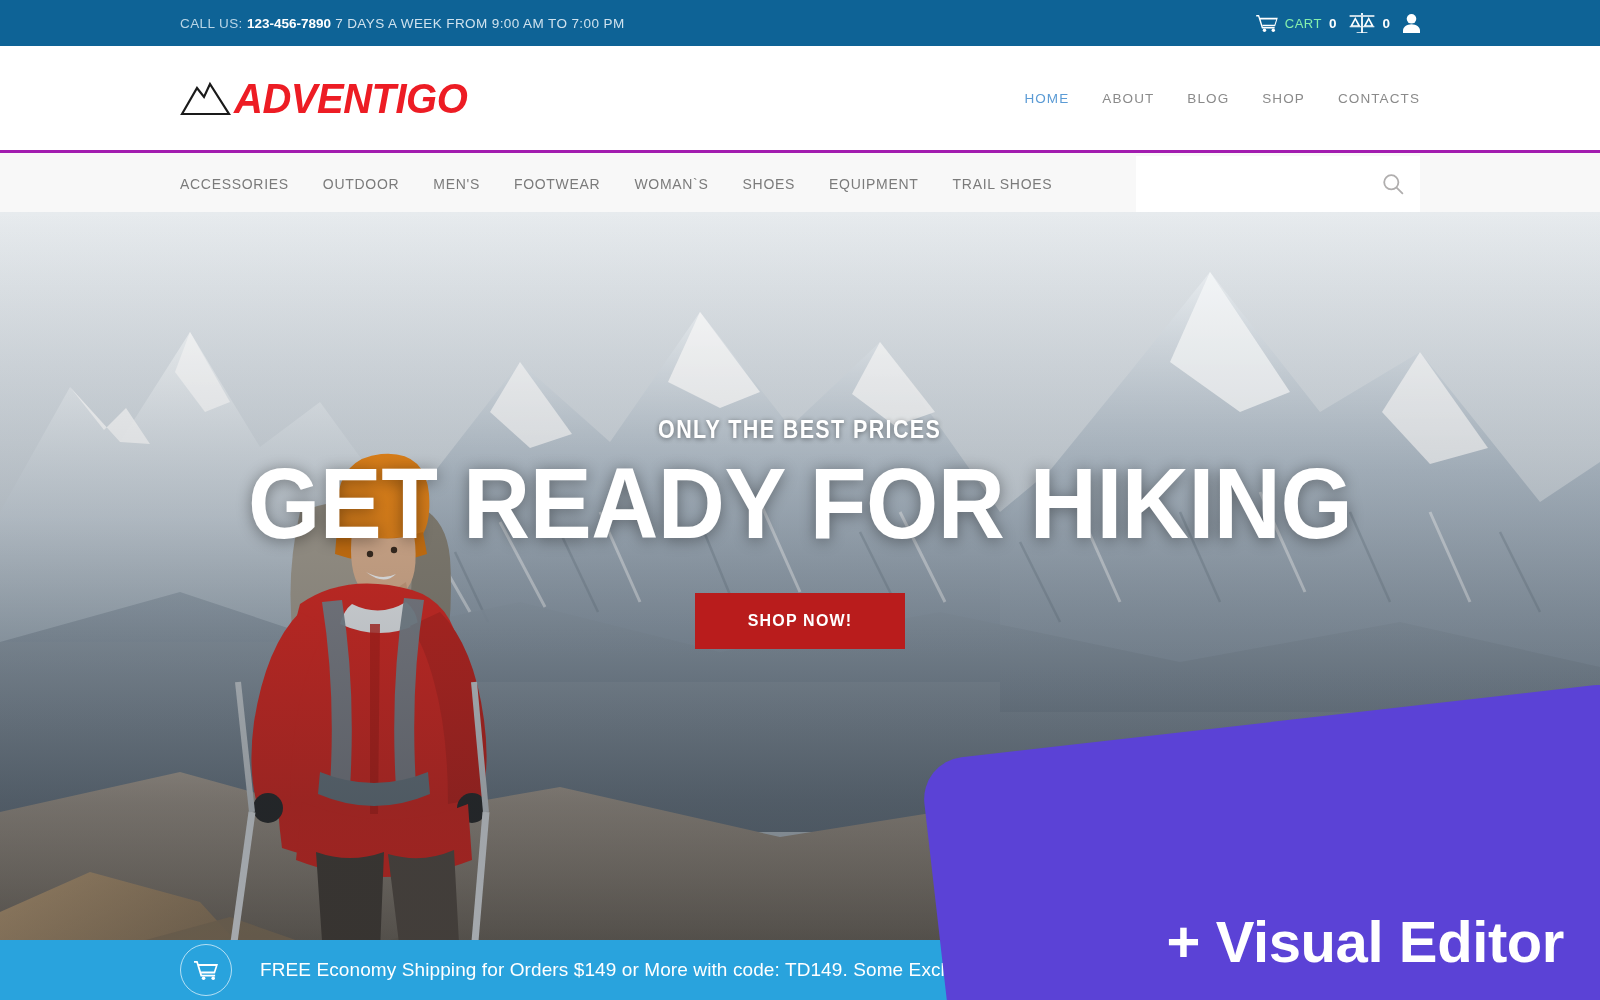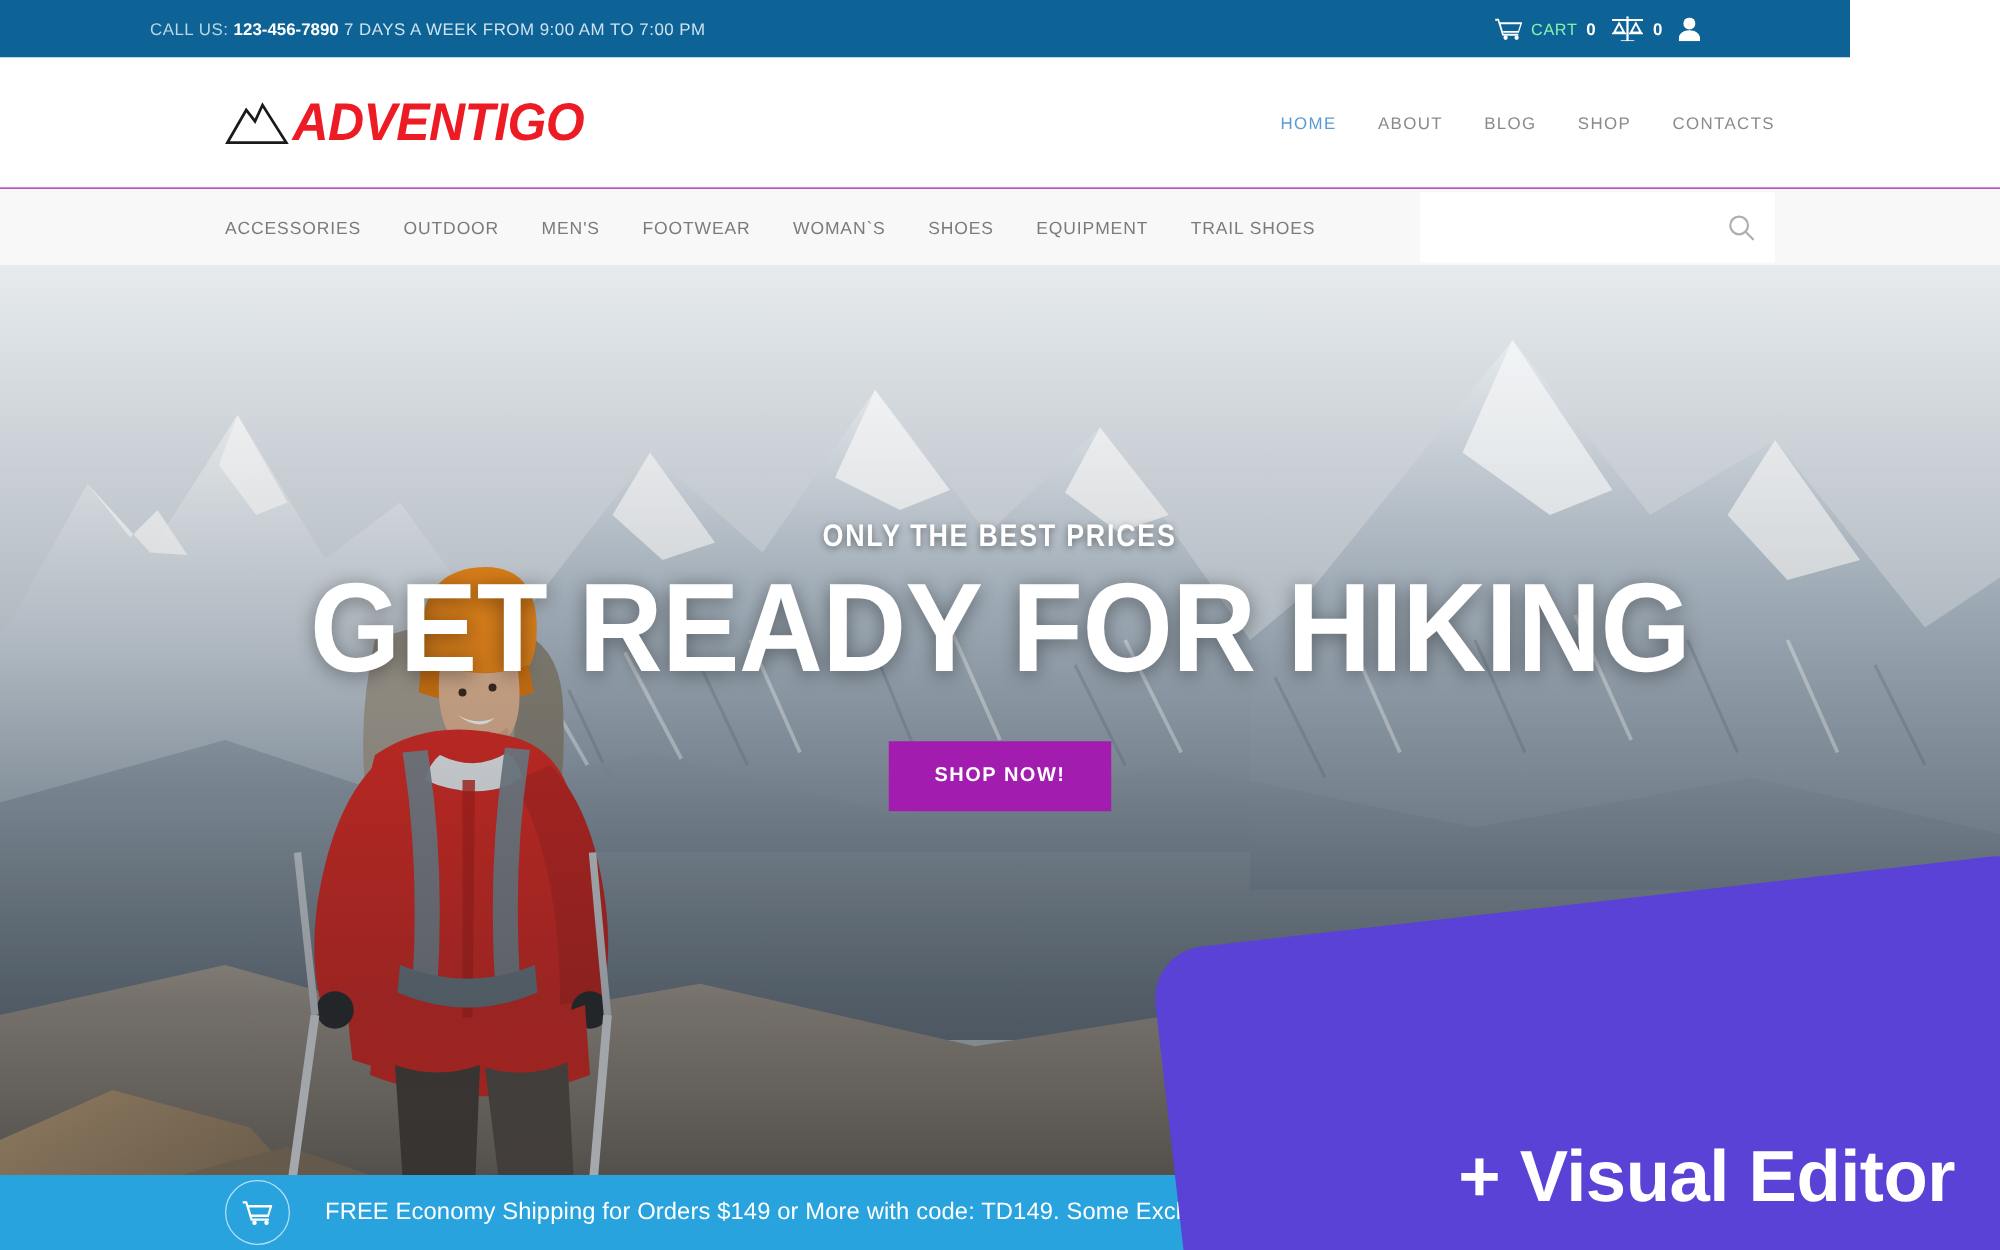--- a/index.html
+++ b/index.html
@@ -6,21 +6,21 @@
   html,body { width:1600px; height:1000px; overflow:hidden; }
   body {
     font-family:"Liberation Sans", sans-serif;
     background:#ffffff;
     -webkit-font-smoothing:antialiased;
   }
   .page { position:relative; width:1600px; height:1000px; overflow:hidden; }
 
   
   .topbar {
-    position:absolute; top:0; left:0; width:1480px; height:46px;
+    position:absolute; top:0; left:0; width:1600px; height:46px;
     background:#0e6396; display:flex; 
   }
   .topbar-inner {
     width:1240px; margin:0 auto; display:flex; align-items:center;
     justify-content:space-between; height:46px;
   }
   .callus {
     font-size:13.5px; letter-spacing:.4px; color:#b9d5e6;
     white-space:nowrap; font-weight:400;
   }
@@ -54,21 +54,21 @@
   .mainnav { display:flex; align-items:center; gap:33px; }
   .mainnav a {
     font-size:13.5px; letter-spacing:1.1px; color:#8a8a8a;
     text-decoration:none; cursor:pointer;
   }
   .mainnav a.active { color:#5b9bd5; }
 
   
   .catbar {
     position:absolute; top:150px; left:0; width:1600px; height:62px;
-    background:#f8f8f8; border-top:1px solid #a21caf;
+    background:#f8f8f8; border-top:3px solid #a21caf;
   }
   .catbar-inner {
     width:1240px; margin:0 auto; height:62px;
     display:flex; align-items:center; justify-content:space-between;
   }
   .cats { display:flex; align-items:center; gap:34px; }
   .cats a {
     font-size:14px; letter-spacing:.7px; color:#7b7b7b;
     text-decoration:none; cursor:pointer;
   }
@@ -109,21 +109,21 @@
     transform:scaleX(.92); white-space:nowrap;
   }
   .hero-sub {
     margin-top:26px;
     font-size:22px; color:#ffffff; letter-spacing:.1px;
     text-shadow:0 1px 7px rgba(0,0,0,.6); white-space:nowrap;
   }
   .hero-cta {
     margin-top:38px; pointer-events:auto;
     display:inline-flex; align-items:center; justify-content:center;
-    width:178px; height:56px; background:#a21caf; border:none;
+    width:210px; height:56px; background:#b91c1c; border:none;
     color:#ffffff; font-size:16px; font-weight:bold; letter-spacing:1.2px;
     cursor:pointer; font-family:"Liberation Sans", sans-serif;
   }
 
   
   .shipbar {
     position:absolute; left:0; bottom:0; width:1600px; height:60px;
     background:#29a3dd; display:flex; align-items:center;
   }
   .shipbar-inner {

